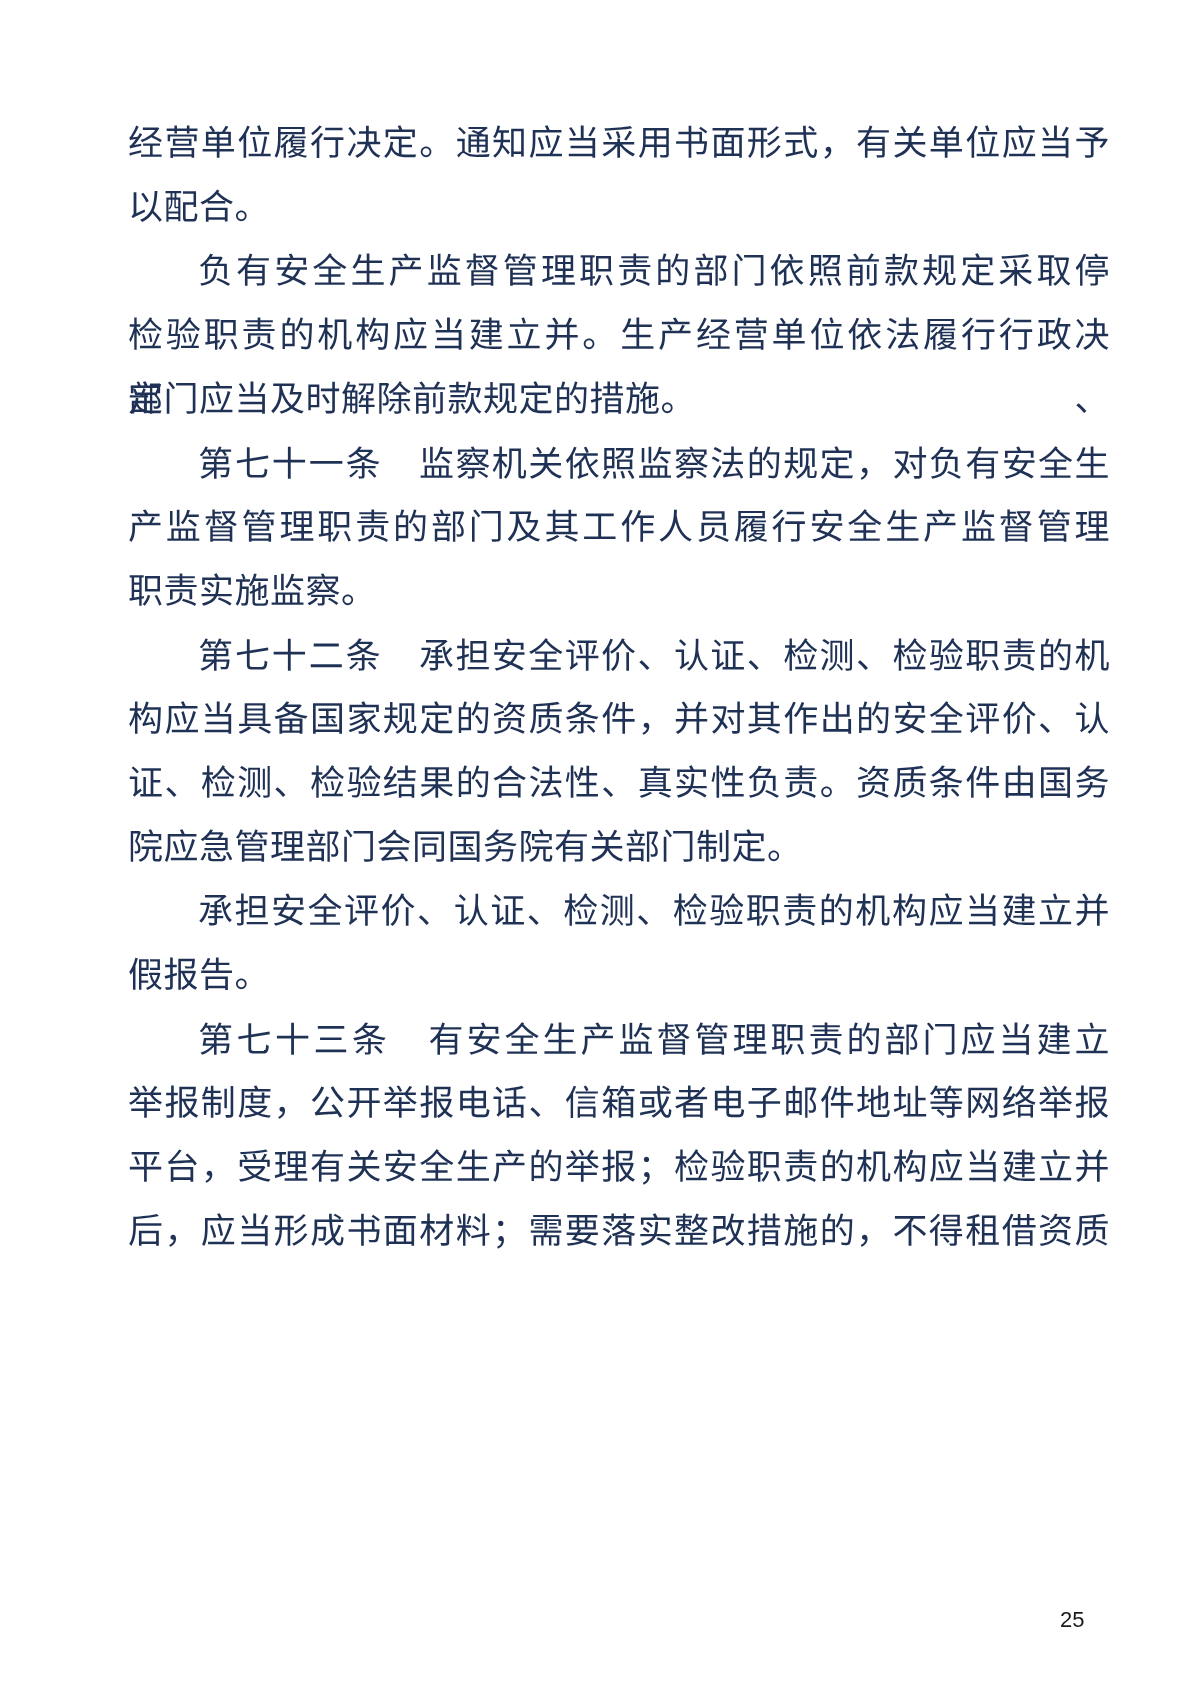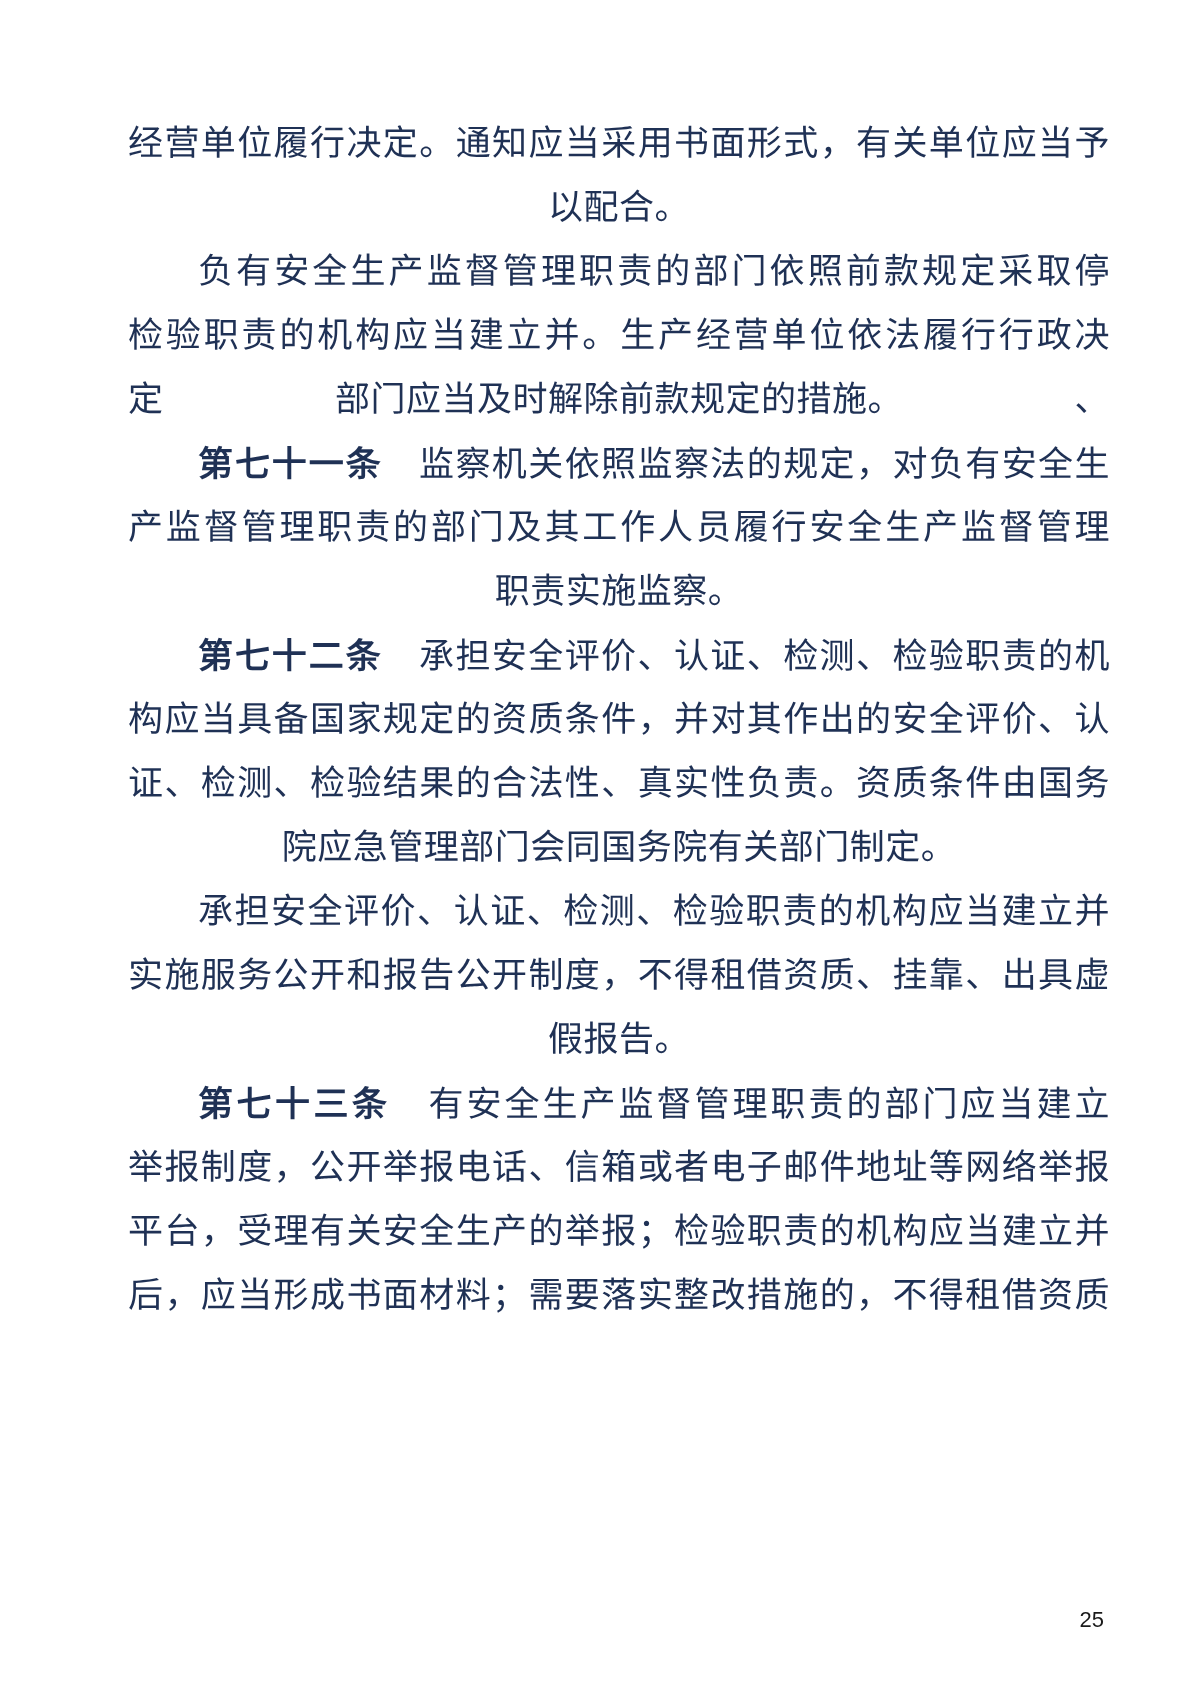--- a/index.html
+++ b/index.html
@@ -22,42 +22,41 @@
     top: 112px;
     width: 982px;
   }
   .line {
     height: 64px;
     line-height: 64px;
     font-size: 35px;
     color: var(--ink, #1f3155);
     letter-spacing: 0.5px;
     white-space: nowrap;
-    text-align: center;
+    text-align: left;
   }
   .line.just {
     white-space: normal;
     text-align: justify;
     text-align-last: justify;
     text-justify: inter-character;
   }
   .line.indent {
     text-indent: 2em;
   }
   .article-num {
     font-family: "Liberation Sans", "DejaVu Sans", sans-serif;
-    font-weight: 700;
+    font-weight: 400;
     letter-spacing: 1px;
   }
   .page-number {
     position: absolute;
     left: 1036px;
     top: 1606px;
     width: 44px;
-    text-align: right;
     font-family: "Liberation Sans", "DejaVu Sans", sans-serif;
     font-size: 22px;
     line-height: 28px;
     color: var(--pagenum-ink, #1a1a1a);
   }
 </style>
 </head>
 <body>
 
 <div class="page">
@@ -68,21 +67,20 @@
       <div class="line just">检验职责的机构应当建立并。生产经营单位依法履行行政决定、</div>
       <div class="line">部门应当及时解除前款规定的措施。</div>
       <div class="line indent just"><span class="article-num">第七十一条</span>　监察机关依照监察法的规定，对负有安全生</div>
       <div class="line just">产监督管理职责的部门及其工作人员履行安全生产监督管理</div>
       <div class="line">职责实施监察。</div>
       <div class="line indent just"><span class="article-num">第七十二条</span>　承担安全评价、认证、检测、检验职责的机</div>
       <div class="line just">构应当具备国家规定的资质条件，并对其作出的安全评价、认</div>
       <div class="line just">证、检测、检验结果的合法性、真实性负责。资质条件由国务</div>
       <div class="line">院应急管理部门会同国务院有关部门制定。</div>
       <div class="line indent just">承担安全评价、认证、检测、检验职责的机构应当建立并</div>
-      <div class="line just">实施服务公开和报告公开制度，不得租借资质、挂靠、出具虚</div>
       <div class="line">假报告。</div>
       <div class="line indent just"><span class="article-num">第七十三条</span>　有安全生产监督管理职责的部门应当建立</div>
       <div class="line just">举报制度，公开举报电话、信箱或者电子邮件地址等网络举报</div>
       <div class="line just">平台，受理有关安全生产的举报；检验职责的机构应当建立并</div>
       <div class="line just">后，应当形成书面材料；需要落实整改措施的，不得租借资质</div>
     </div>
   <div class="page-number">25</div>
 </div>
 
 </body></html>

